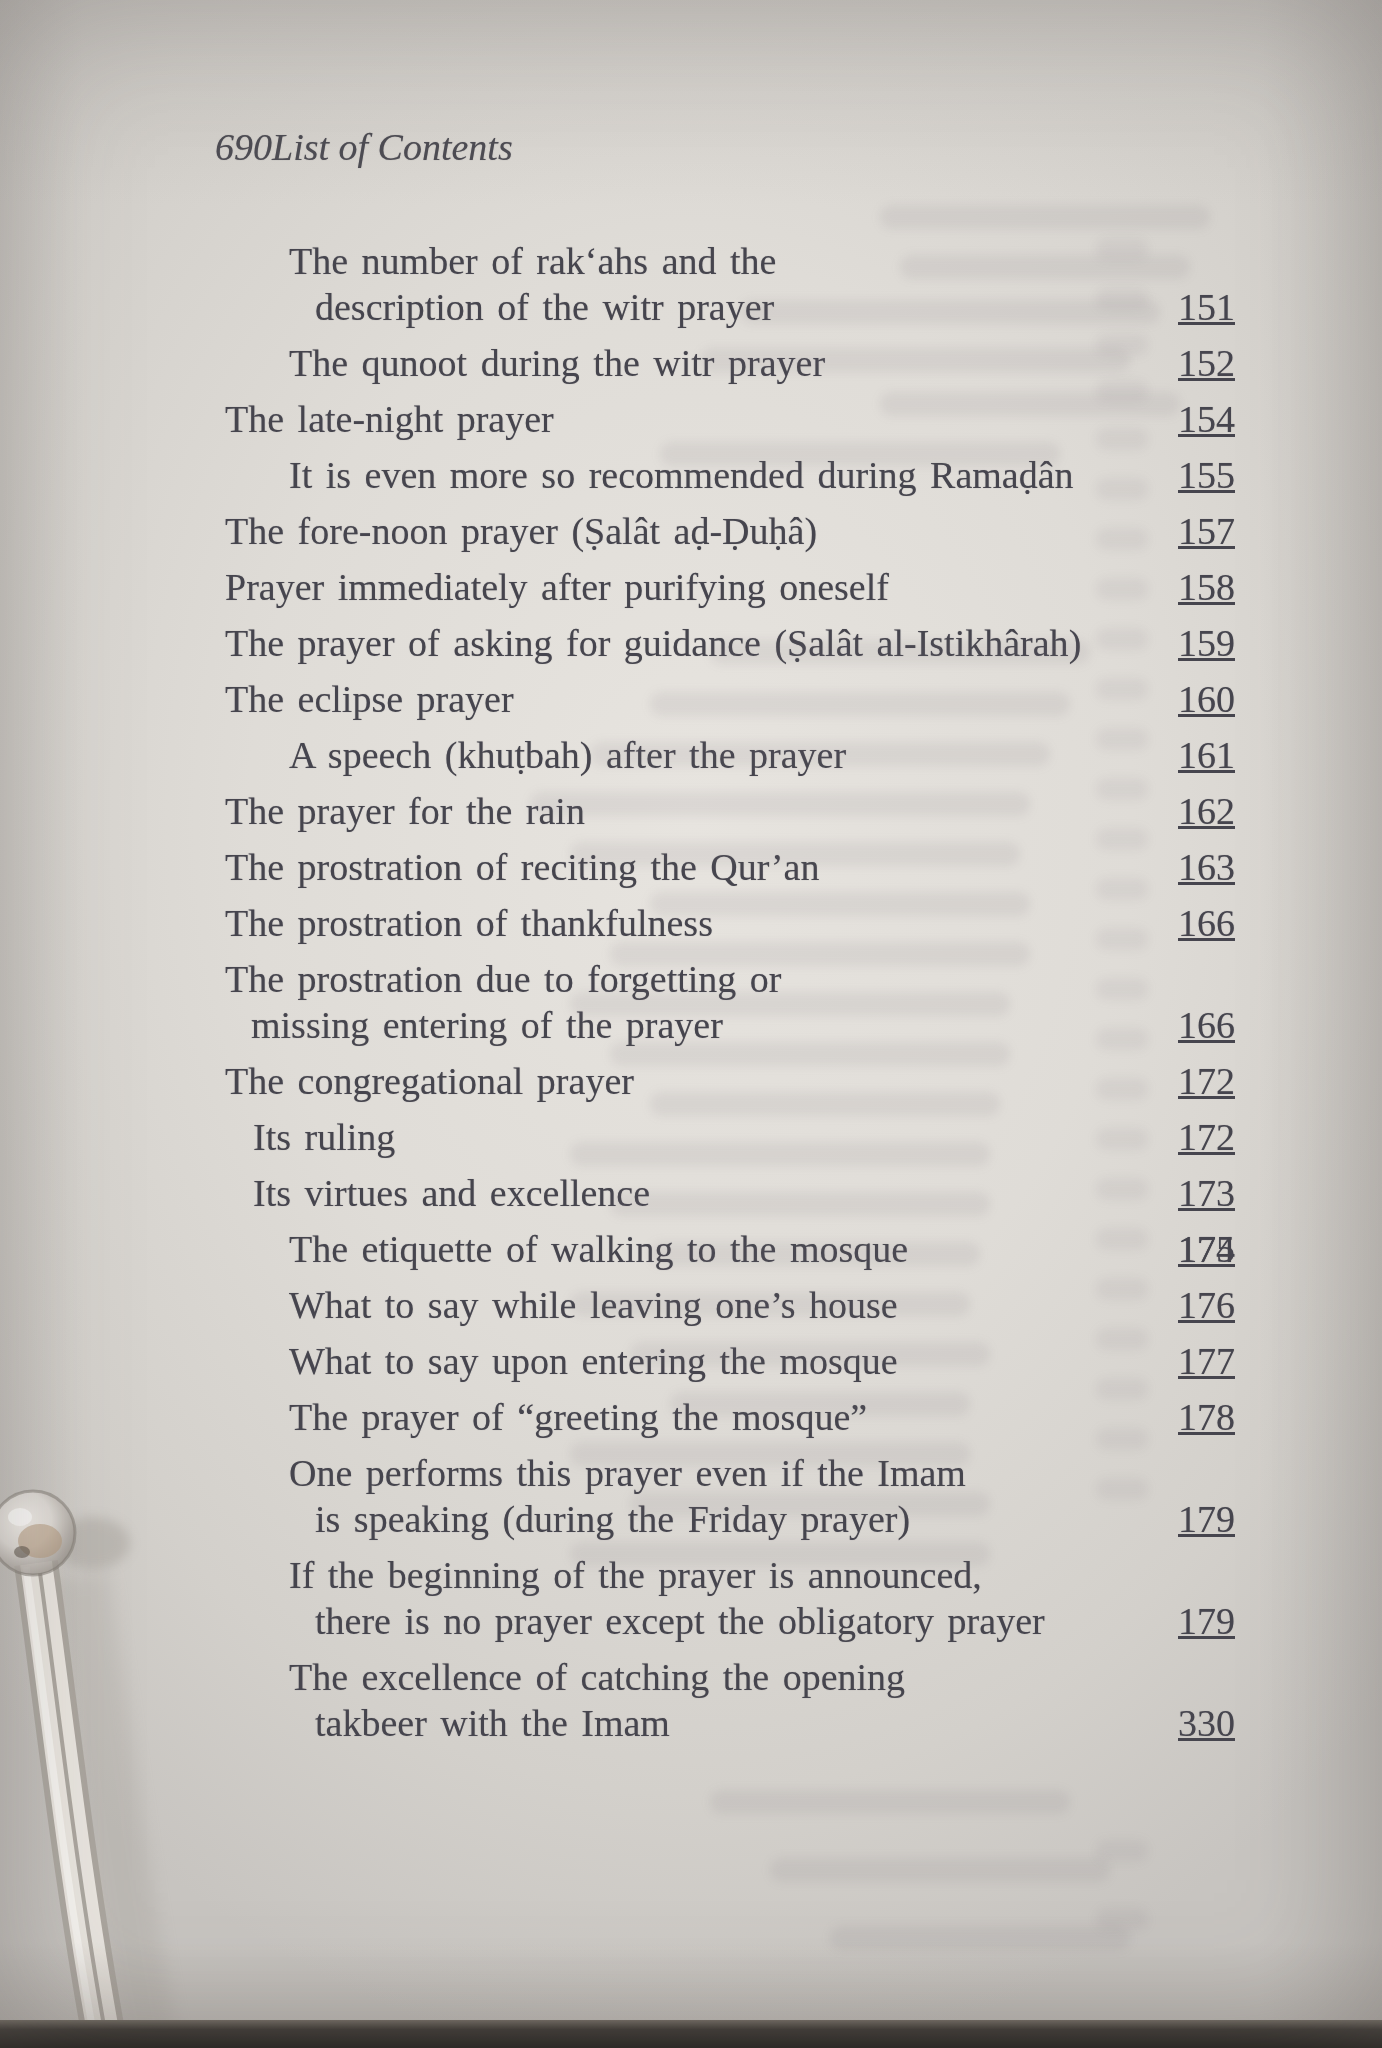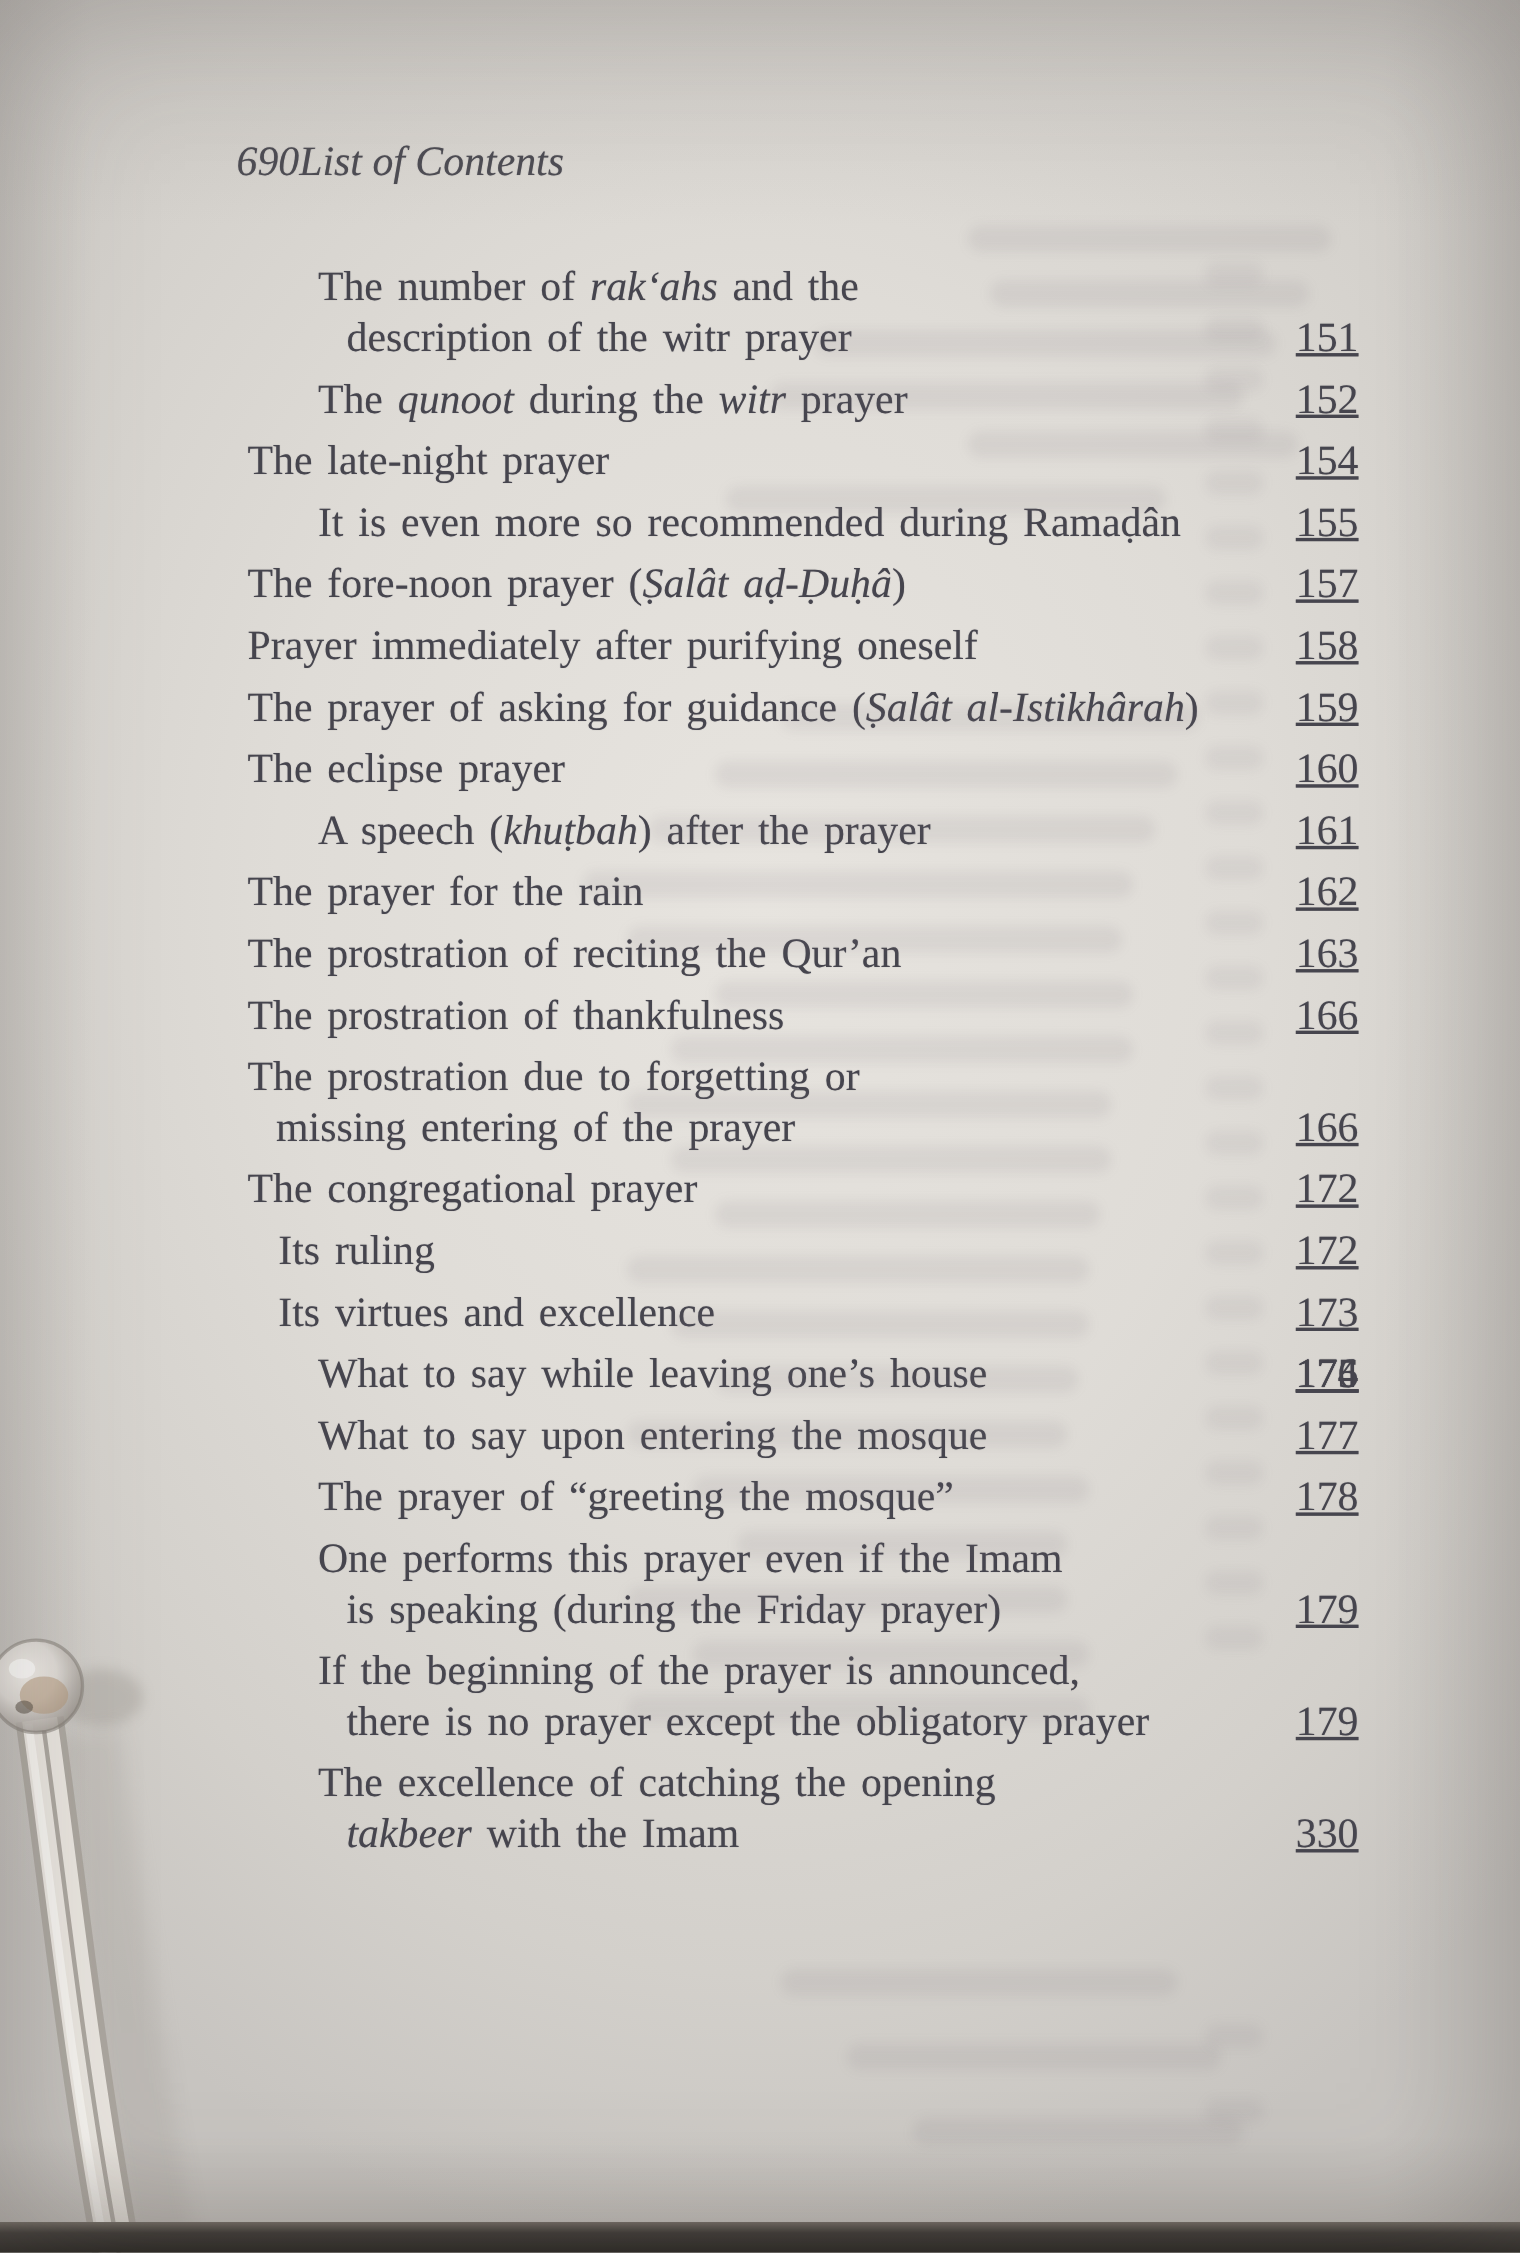--- a/index.html
+++ b/index.html
@@ -36,21 +36,21 @@
     text-shadow:0 0 1px rgba(70,69,78,.40);
     word-spacing:4px;
   }
   .entry{margin-bottom:10px;}
   .line{position:relative;line-height:46px;white-space:nowrap;}
   .ind0{padding-left:0;}
   .ind1{padding-left:28px;}
   .ind2{padding-left:64px;}
   .ind0.cont{padding-left:26px;}
   .ind2.cont{padding-left:90px;}
-  .it{font-style:italic;}
+  .it{}
   .pagenum{position:absolute;right:0;top:0;text-decoration:underline;}
 
   .ghost{
     position:absolute;height:24px;border-radius:12px;
     background:rgba(118,112,122,.10);
     filter:blur(5px);pointer-events:none;
   }
   .ghostnum{
     position:absolute;width:52px;height:22px;border-radius:10px;
     background:rgba(118,112,122,.09);
@@ -124,21 +124,21 @@
       <div class="entry">
         <div class="line ind1"><span>Its ruling</span><span class="pagenum">172</span></div>
       </div>
       <div class="entry">
         <div class="line ind1"><span>Its virtues and excellence</span><span class="pagenum">173</span></div>
       </div>
       <div class="entry">
         <div class="line ind2"><span class="pagenum">174</span></div>
       </div>
       <div class="entry">
-        <div class="line ind2"><span class="pagenum">175</span></div>
+        <div class="line ind2"><span>The etiquette of walking to the mosque</span><span class="pagenum">175</span></div>
       </div>
       <div class="entry">
         <div class="line ind2"><span>What to say while leaving one’s house</span><span class="pagenum">176</span></div>
       </div>
       <div class="entry">
         <div class="line ind2"><span>What to say upon entering the mosque</span><span class="pagenum">177</span></div>
       </div>
       <div class="entry">
         <div class="line ind2"><span>The prayer of “greeting the mosque”</span><span class="pagenum">178</span></div>
       </div>

